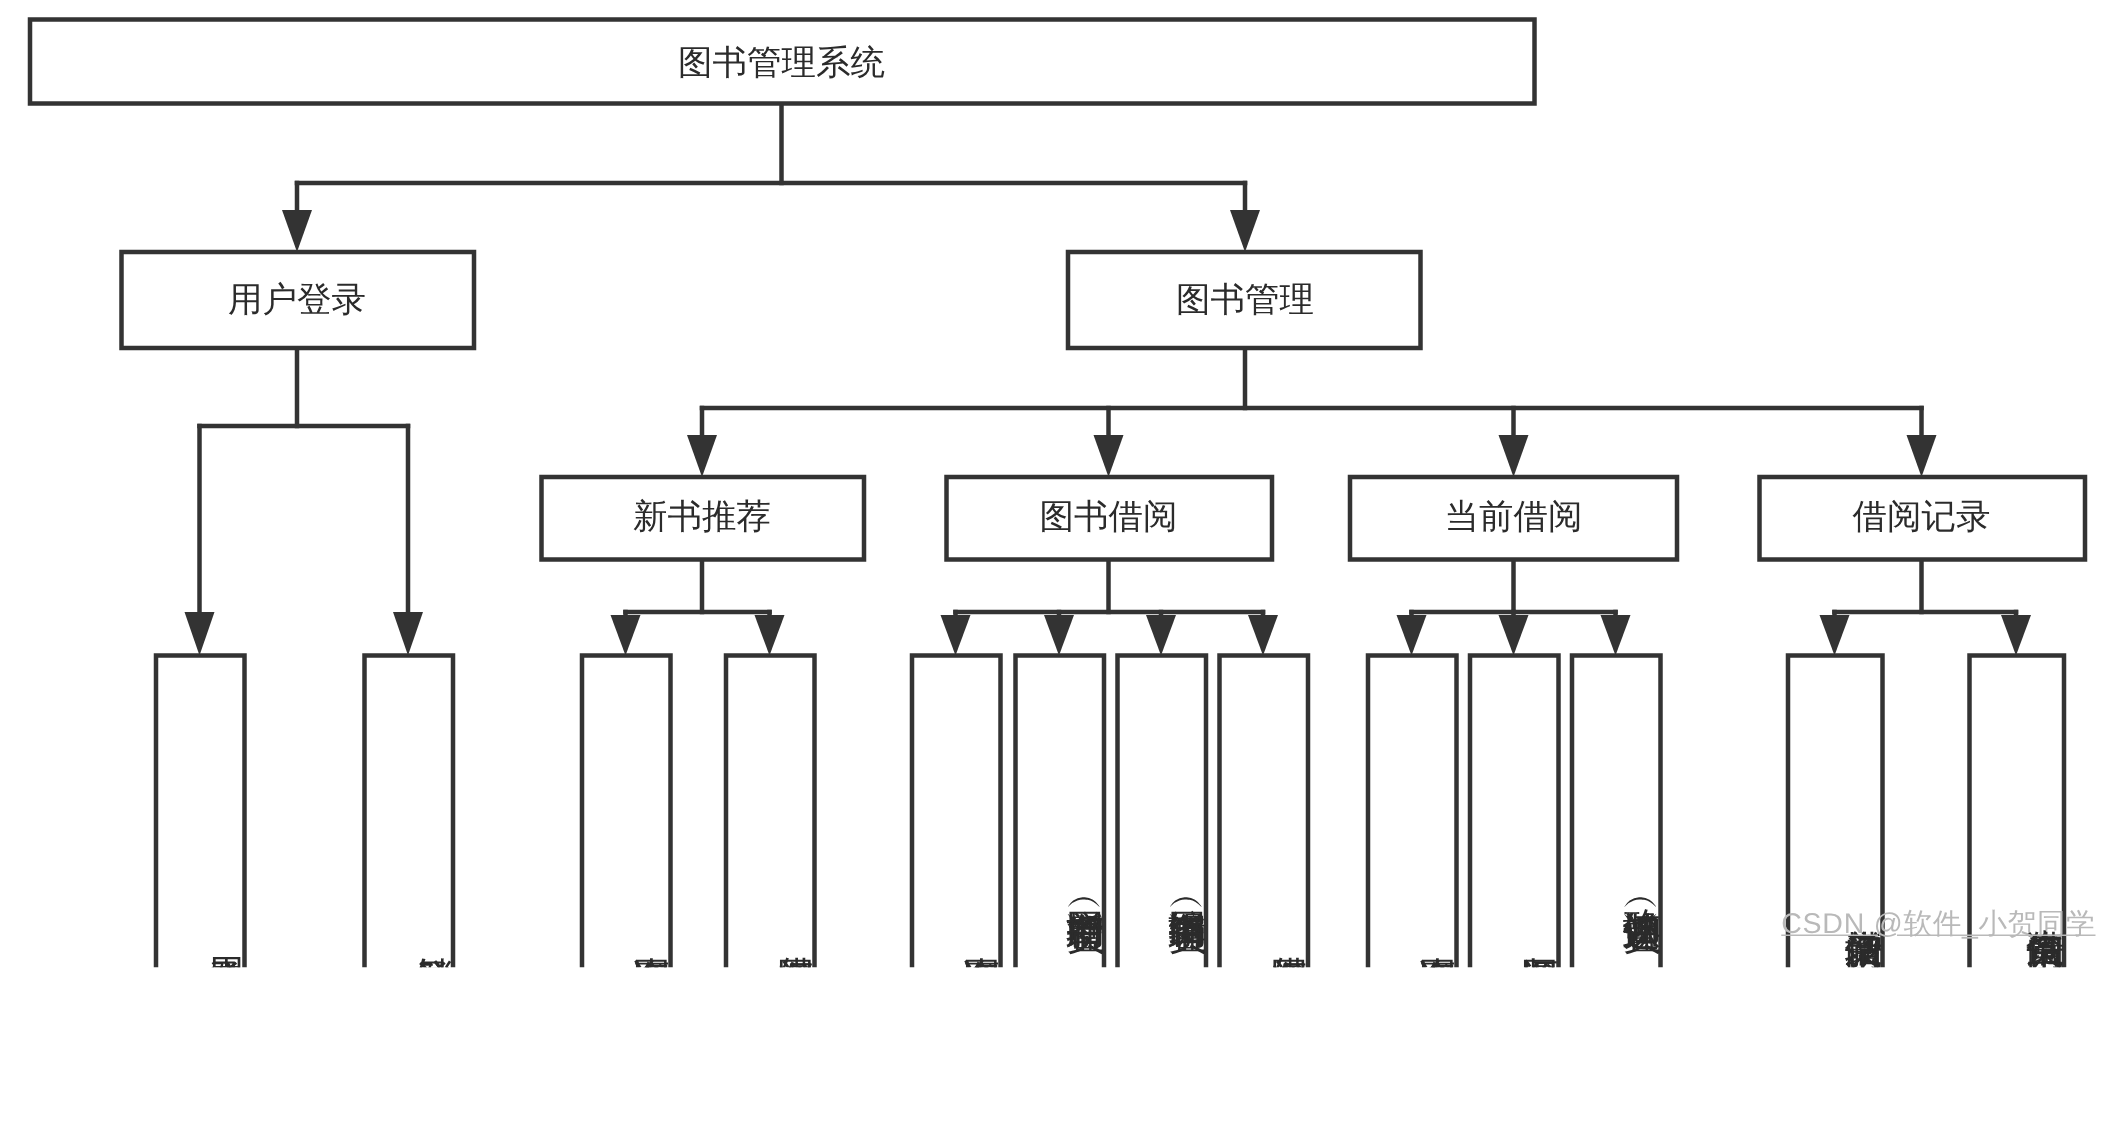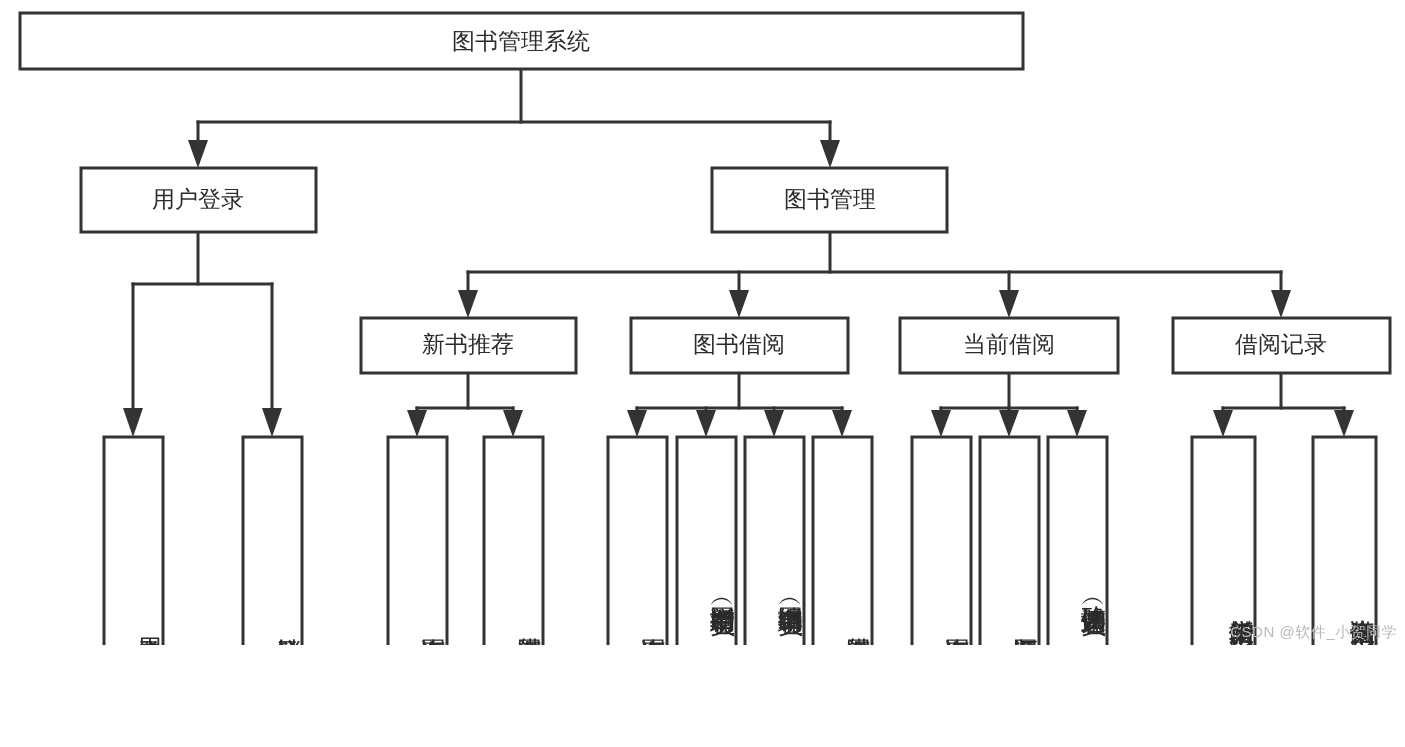--- a/index.html
+++ b/index.html
@@ -60,26 +60,27 @@
     font-size: 25px;
     line-height: 1.08;
     color: #2b2b2b;
     letter-spacing: 1px;
     white-space: nowrap;
     pointer-events: none;
   }
   .watermark {
     position: absolute;
     right: 8px;
-    bottom: 3px;
-    font-family: "Liberation Sans", "DejaVu Sans", sans-serif;
-    font-size: 15px;
+    bottom: 16px;
+    font-family: "Liberation Sans", "DejaVu Sans", sans-serif;
+    font-size: 19px;
     color: #b9b9b9;
     letter-spacing: 0.5px;
     white-space: nowrap;
+    text-decoration: underline;
   }
 </style>
 </head>
 <body>
 
 <div id="diagram-root">
 
   <svg id="tree-svg" viewBox="0 0 1405 747" xmlns="http://www.w3.org/2000/svg">
 
     <g>

